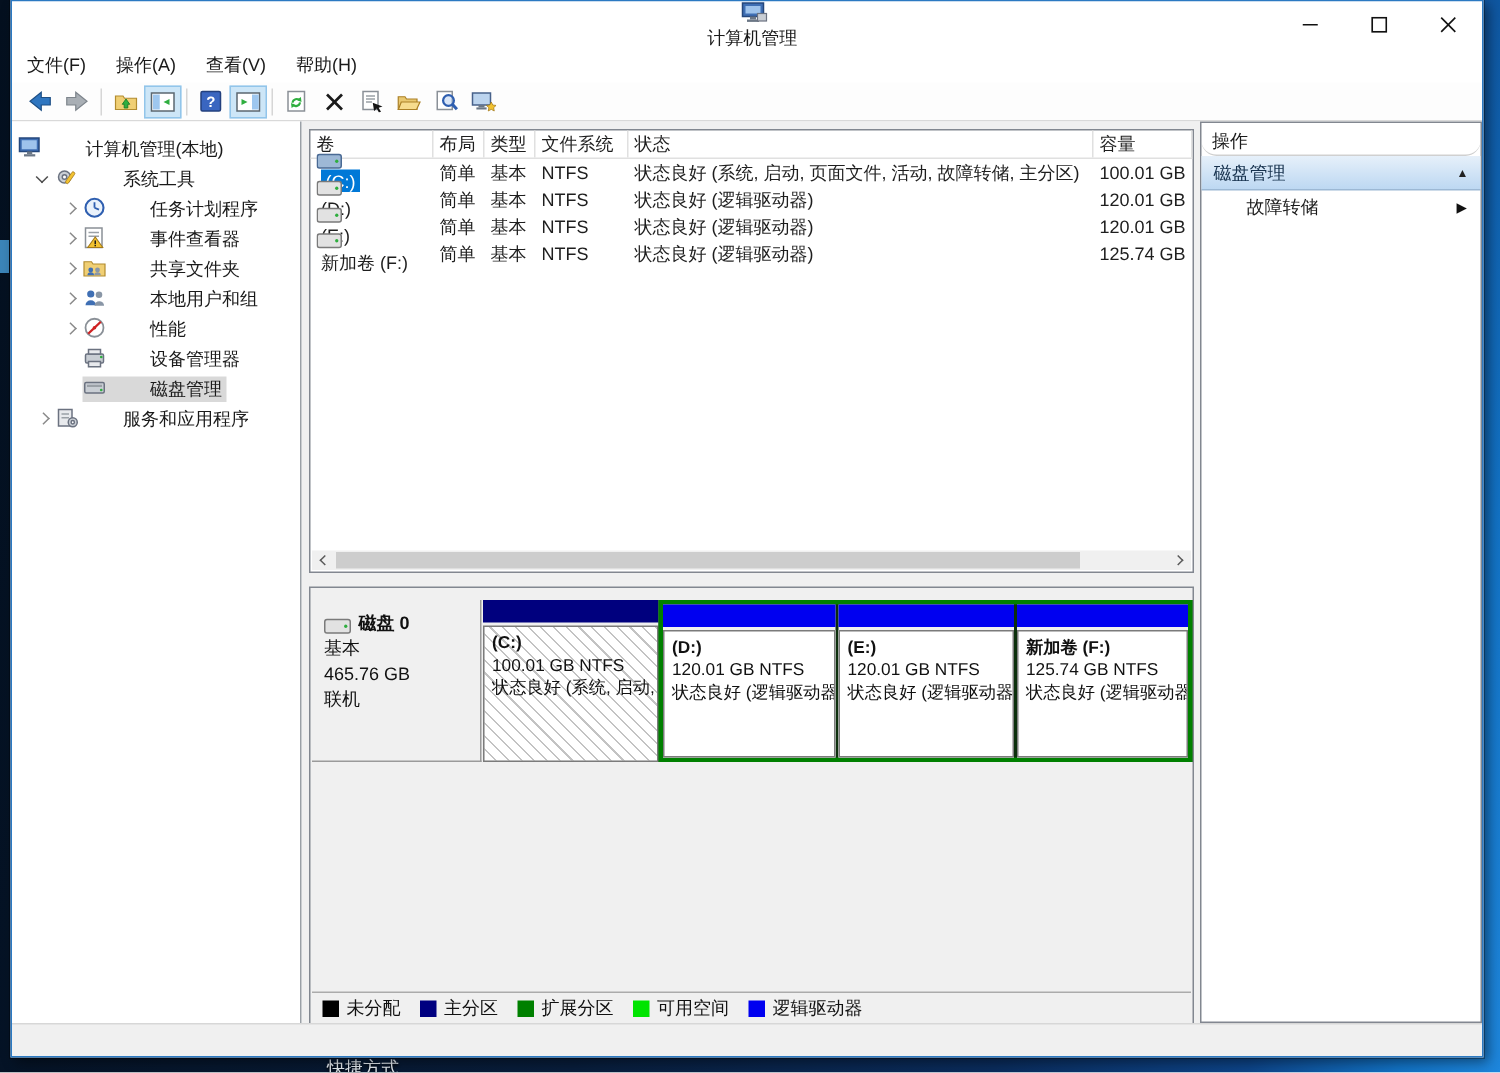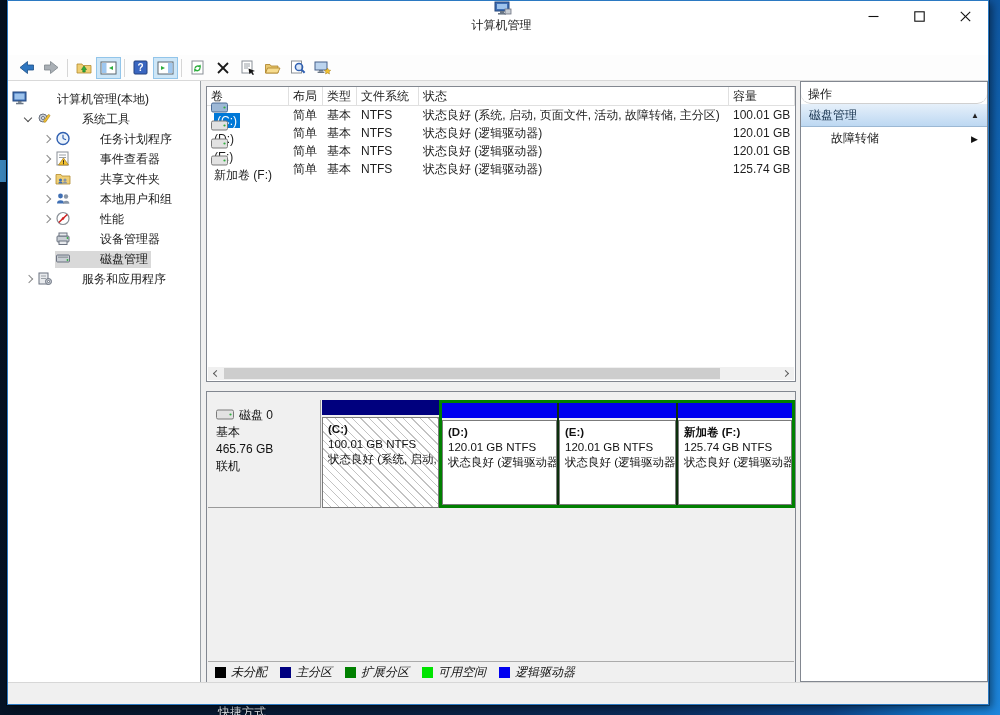--- a/index.html
+++ b/index.html
@@ -64,41 +64,41 @@
     border-right:1.3px solid #5a5a5a; border-bottom:1.3px solid #5a5a5a; }
   .harr.left::after { left:6px; transform:rotate(135deg); }
   .harr.right::after { right:6px; transform:rotate(-45deg); }
   .hthumb { position:absolute; left:16px; width:496px; top:1px; height:11px; background:#cdcdcd; }
 
   
   .disk-box { position:absolute; left:198px; top:310px; width:590px; height:293px; background:#f0f0f0; border:1px solid #828790; }
   .disk-info { position:absolute; left:1px; top:8px; width:113px; height:108px; background:#f0f0f0;
     border-right:1px solid #9a9a9a; border-bottom:1px solid #9a9a9a; padding:6px 0 0 8px; font-size:12px; color:#111; }
   .dline { line-height:17px; white-space:nowrap; }
-  .dname { display:flex; align-items:center; font-weight:normal; line-height:18px; }
+  .dname { display:flex; align-items:flex-end; font-weight:bold; line-height:18px; }
   .dname svg { margin-right:5px; }
   .disk-strip { position:absolute; left:115px; top:8px; width:473px; height:108px; }
   .part { position:relative; }
   .part.standalone { position:absolute; left:0; top:0; width:117px; height:108px; }
   .phead { position:absolute; left:0; top:0; right:0; height:15px; }
   .pbody { position:absolute; left:0; top:17px; right:0; bottom:0; background:#fff; border:1px solid #7b7b7b;
     padding:4px 0 0 5px; font-size:11.5px; color:#111; overflow:hidden; white-space:nowrap; }
   .pbody .ptitle { font-weight:bold; line-height:15px; }
   .pbody .pline { line-height:15px; }
   .pbody.hatch { background:repeating-linear-gradient(45deg,#ffffff 0 5px,#c3c3c3 5px 6px); }
   .ext-box { position:absolute; left:117px; top:0; width:356px; height:108px; border:3px solid #008000;
     background:#0c300c; display:flex; }
   .ext-box .part { flex:0 0 auto; height:100%; background:#f0f0f0; }
   .ext-box .part + .part { margin-left:2px; }
   .pw-d { width:115px; } .pw-e { width:117px; } .pw-f { width:114px; }
 
   
   .legend { position:absolute; left:1px; right:1px; bottom:1px; height:21px; background:#f0f0f0;
     border-top:1px solid #ababab; display:flex; align-items:center; padding-left:7px; font-size:12px; color:#111; }
-  .litem { display:flex; align-items:center; margin-right:13px; white-space:nowrap;font-style:italic; }
+  .litem { display:flex; align-items:center; margin-right:13px; white-space:nowrap; }
   .lsw { width:11px; height:11px; margin-right:5px; display:inline-block; }
 
   
   .actions-pane { position:absolute; left:792px; top:0; width:188px; height:100%; background:#fff; border:1px solid #828790; }
   .actions-title { height:22px; font-size:12px; color:#1a1a1a; padding:4px 0 0 7px; border-bottom:1px solid #d0d0d0;border-radius:10px; }
   .section-bar { height:23px; background:linear-gradient(180deg,#e6f0fa 0%,#bdd8f2 100%);
     border-bottom:1px solid #9cb8d4; display:flex; align-items:center; font-size:12px; color:#16314d; padding:0 8px; }
   .section-bar .grow { flex:1; }
   .collapse-glyph { font-size:8px; color:#222; }
   .more-row { height:23px; display:flex; align-items:center; font-size:12px; color:#1a1a1a; padding:0 9px 0 30px; }
@@ -140,20 +140,26 @@
         </div>
         <div class="cap-btn">
           <svg width="11" height="11" viewBox="0 0 11 11">
               <line x1="0.8" y1="0.8" x2="10.2" y2="10.2" stroke="#111" stroke-width="1.1"></line>
               <line x1="10.2" y1="0.8" x2="0.8" y2="10.2" stroke="#111" stroke-width="1.1"></line>
             </svg>
         </div>
       </div>
     </div>
 
+    <div class="menubar">
+      <span class="menu-item">文件(F)</span>
+      <span class="menu-item">操作(A)</span>
+      <span class="menu-item">查看(V)</span>
+      <span class="menu-item">帮助(H)</span>
+    </div>
 
     <div class="toolbar">
       <div class="tbtn">
         <span>
             <svg width="17" height="15" viewBox="0 0 17 15">
               <path d="M9.5 1.5 L2 7.5 L9.5 13.5 V10 H15.5 V5 H9.5 Z" fill="#2f76c0" stroke="#1d4f85" stroke-width="0.8"></path>
             </svg>
           </span>
       </div>
       <div class="tbtn">

